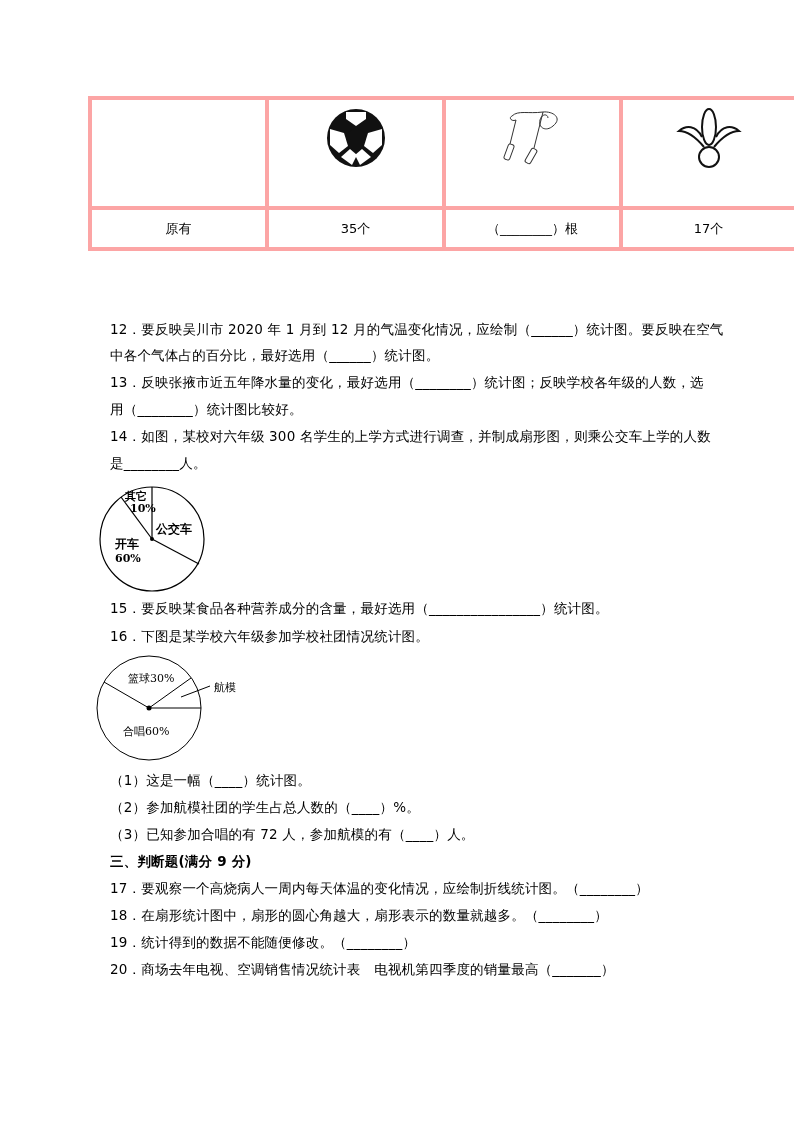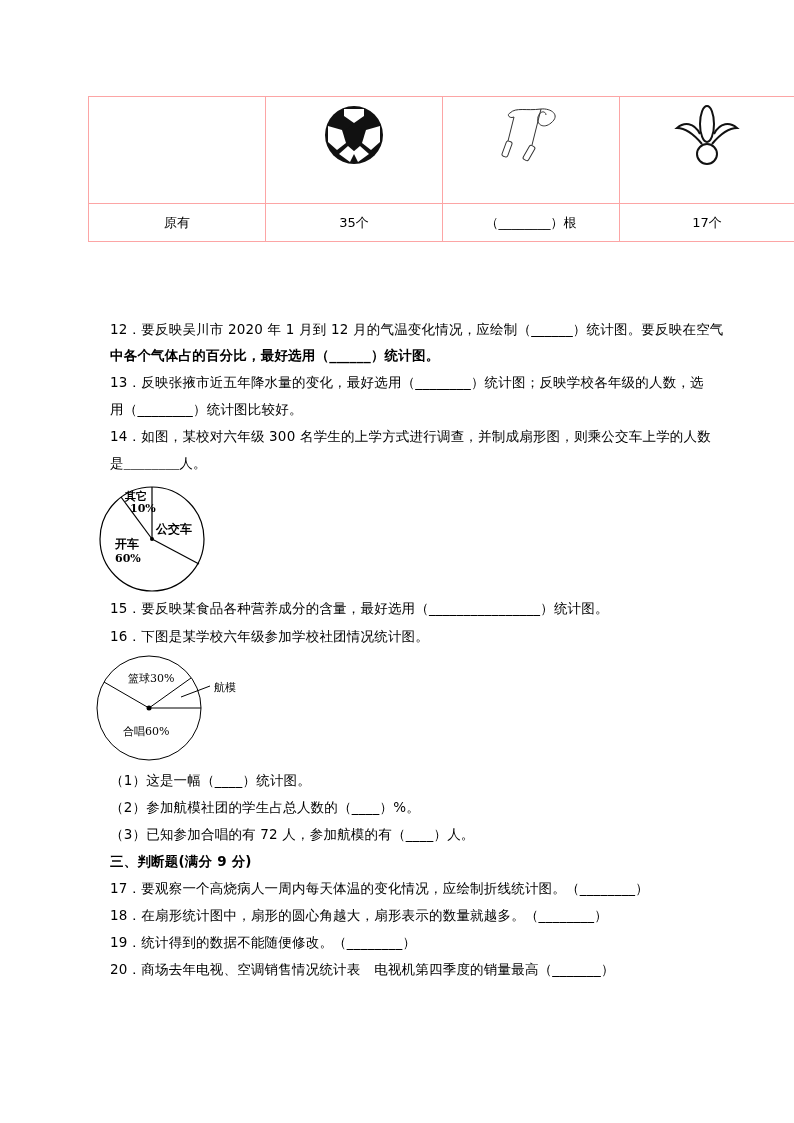--- a/index.html
+++ b/index.html
@@ -1,19 +1,19 @@
 <!DOCTYPE html>
 <html><head>
 <meta charset="utf-8">
 <style>
   html, body { margin:0; padding:0; background:#ffffff; }
   body { width:794px; height:1123px; position:relative; overflow:hidden;
          font-family: "DejaVu Sans", "Liberation Sans", sans-serif; color:#000; }
   .tbl { position:absolute; left:88px; top:96px; width:706px; border-collapse:collapse; table-layout:fixed; }
-  .tbl td { border:1px solid #fca5a5; text-align:center; font-size:13px; padding:0; }
+  .tbl td { border:4px solid #fca5a5; text-align:center; font-size:13px; padding:0; }
   .tbl tr.head td { height:106px; }
   .tbl tr.row td { height:37px; }
   .tbl col.c0 { width:177px; } .tbl col.c1 { width:177px; } .tbl col.c2 { width:177px; } .tbl col.c3 { width:175px; }
   .line { position:absolute; left:110px; font-size:13.5px; white-space:nowrap; letter-spacing:0.2px; }
   .bold { font-weight:bold; }
   svg { display:block; }
   .pie { position:absolute; }
 </style>
 </head>
 <body>
@@ -60,25 +60,25 @@
   <tr class="row">
     <td>原有</td>
     <td>35个</td>
     <td>（________）根</td>
     <td>17个</td>
   </tr>
 </tbody>
   </table>
 
 <div class="line" style="top:321px;">12．要反映吴川市 2020 年 1 月到 12 月的气温变化情况，应绘制（______）统计图。要反映在空气</div>
-<div class="line" style="top:347px;font-weight:bold;">中各个气体占的百分比，最好选用（______）统计图。</div>
+<div class="line" style="top:347px;">中各个气体占的百分比，最好选用（______）统计图。</div>
 <div class="line" style="top:374px;text-align:center;">13．反映张掖市近五年降水量的变化，最好选用（________）统计图；反映学校各年级的人数，选</div>
 <div class="line" style="top:401px;">用（________）统计图比较好。</div>
 <div class="line" style="top:428px;">14．如图，某校对六年级 300 名学生的上学方式进行调查，并制成扇形图，则乘公交车上学的人数</div>
-<div class="line" style="top:455px;font-family:Liberation Serif, serif;">是________人。</div>
+<div class="line" style="top:455px;">是________人。</div>
 
 <svg class="pie" style="left:95px; top:482px;" width="115" height="115" viewBox="0 0 115 115">
   <circle cx="57" cy="57" r="52" fill="#fff" stroke="#000" stroke-width="1.2"></circle>
   <line x1="57" y1="57" x2="57" y2="5" stroke="#000" stroke-width="1.2"></line>
   <line x1="57" y1="57" x2="26" y2="15" stroke="#000" stroke-width="1.2"></line>
   <line x1="57" y1="57" x2="104" y2="82" stroke="#000" stroke-width="1.2"></line>
   <circle cx="57" cy="57" r="2" fill="#000"></circle>
   <text x="30" y="18" font-size="11" font-weight="bold" font-family="DejaVu Serif, serif">其它</text>
   <text x="35" y="30" font-size="11" font-weight="bold" font-family="DejaVu Serif, serif">10%</text>
   <text x="61" y="51" font-size="12" font-weight="bold">公交车</text>

